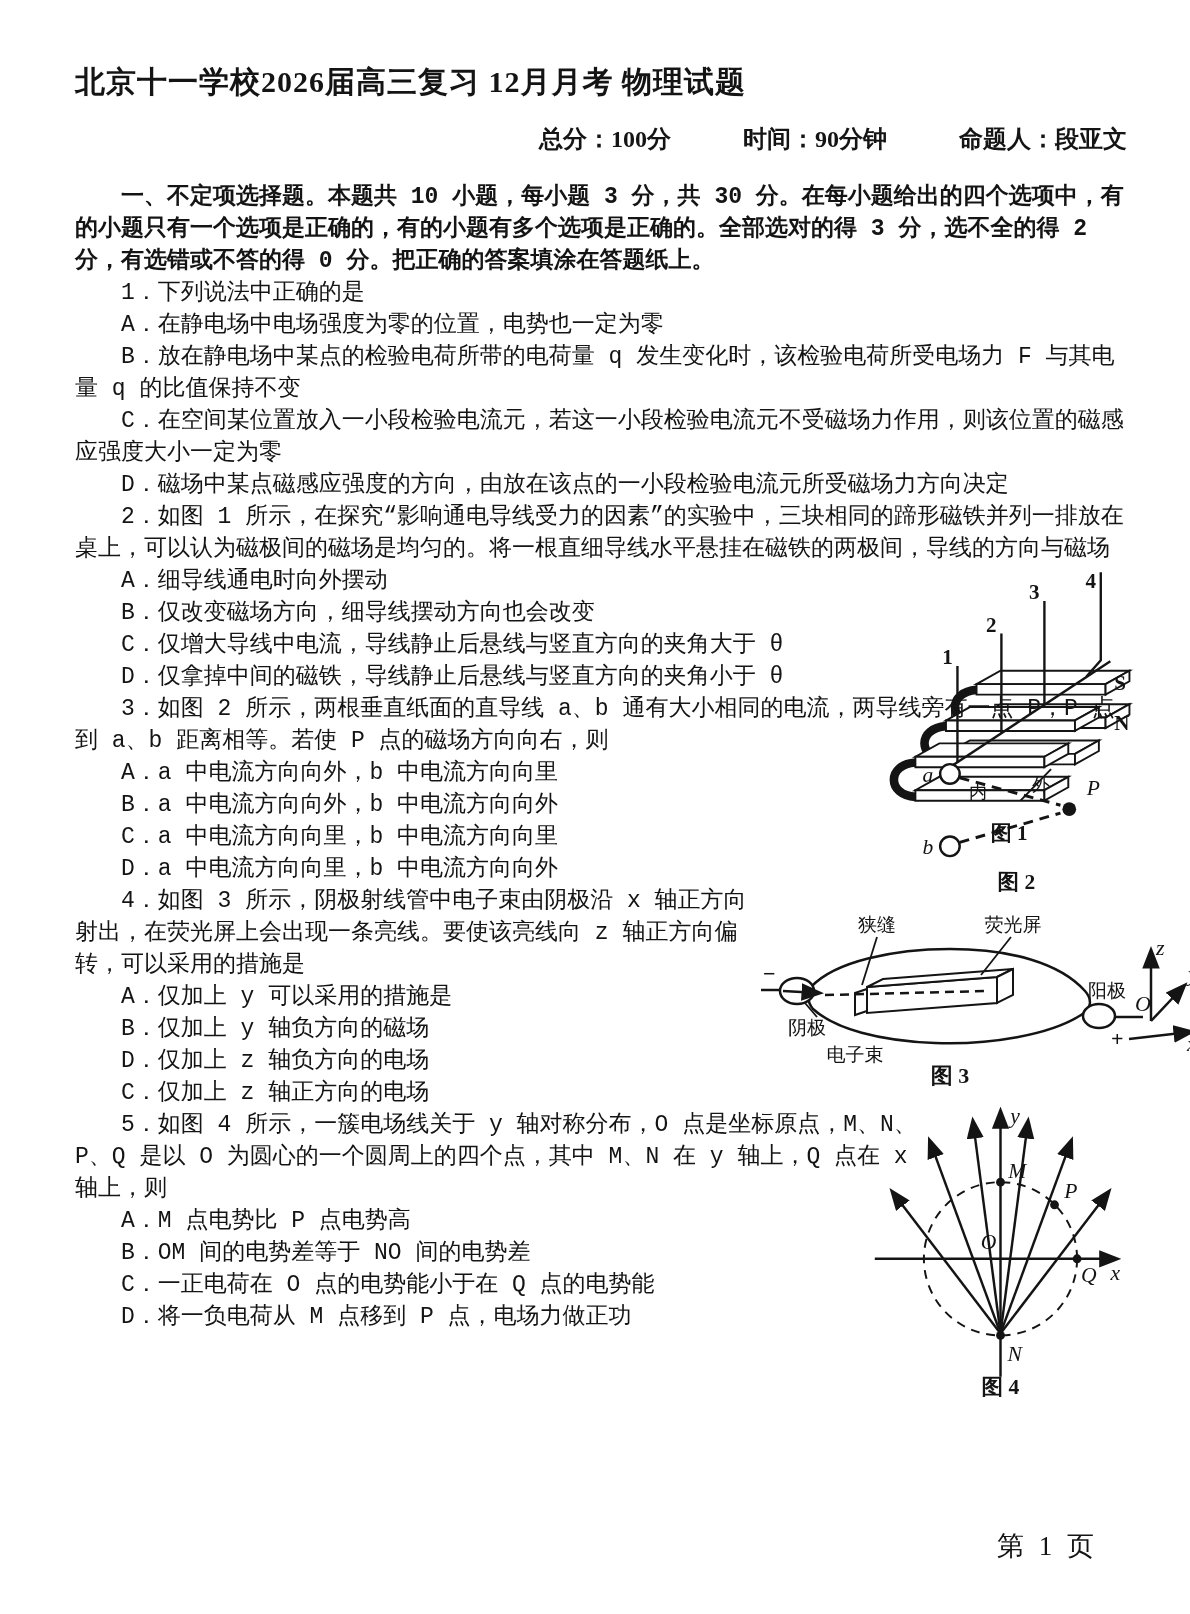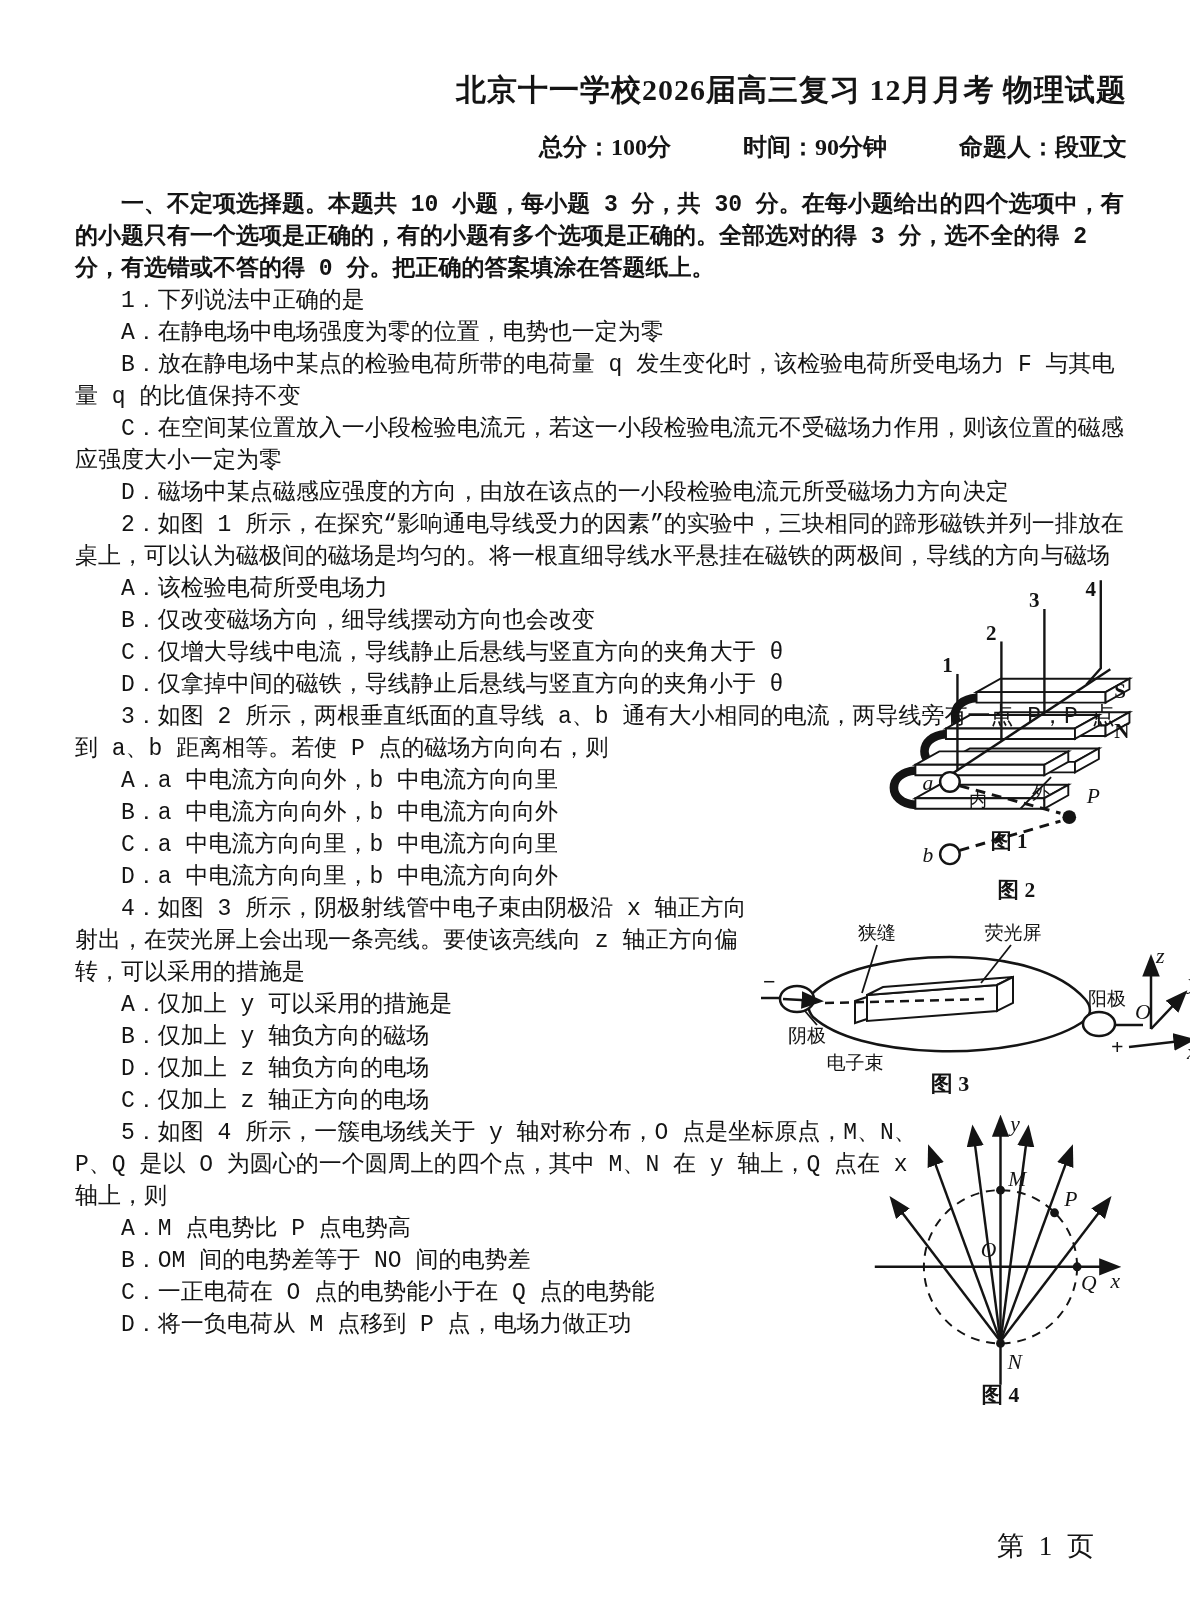--- a/index.html
+++ b/index.html
@@ -2,21 +2,21 @@
 <html><head>
 <meta charset="utf-8">
 <style>
   html,body { margin:0; padding:0; background:#e8e8e8; }
   .page {
     position:relative; width:1190px; height:1614px; background:#ffffff;
     font-family:"Liberation Serif","DejaVu Serif",serif; color:#141414;
     overflow:hidden; margin:0 auto;
   }
   .content { position:absolute; left:75px; top:62px; width:1052px; }
-  .title { text-align:right; font-size:30px; font-weight:bold; margin:8px 0 20px 0; letter-spacing:1px; }
+  .title { text-align:left; font-size:30px; font-weight:bold; margin:0 0 20px 0; letter-spacing:1px; }
   .meta { display:flex; justify-content:flex-end; gap:72px; font-size:24px; font-weight:bold; margin:0 0 26px 0; }
   p { margin:0; font-size:23px; line-height:32px;font-family:Liberation Mono, monospace; }
   .intro { font-weight:bold; text-indent:2em; }
   .stem, .opt { text-indent:2em; }
   .q { position:relative; }
   .w795 { width:795px; }
   .w690 { width:690px; }
   .w845 { width:845px; }
   .figabs { position:absolute; }
   .fig1 { left:806px; top:58px; }
@@ -53,21 +53,21 @@
     <div class="q">
       <p class="stem">1．下列说法中正确的是</p>
       <p class="opt">A．在静电场中电场强度为零的位置，电势也一定为零</p>
       <p class="opt">B．放在静电场中某点的检验电荷所带的电荷量 q 发生变化时，该检验电荷所受电场力 F 与其电量 q 的比值保持不变</p>
       <p class="opt">C．在空间某位置放入一小段检验电流元，若这一小段检验电流元不受磁场力作用，则该位置的磁感应强度大小一定为零</p>
       <p class="opt">D．磁场中某点磁感应强度的方向，由放在该点的一小段检验电流元所受磁场力方向决定</p>
     </div>
 
     <div class="q">
       <p class="stem">2．如图 1 所示，在探究“影响通电导线受力的因素”的实验中，三块相同的蹄形磁铁并列一排放在桌上，可以认为磁极间的磁场是均匀的。将一根直细导线水平悬挂在磁铁的两极间，导线的方向与磁场</p>
-      <p class="opt w795">A．该检验电荷所受电场力</p>
+      <p class="opt w795">A．细导线通电时向外摆动</p>
       <p class="opt w795">B．仅改变磁场方向，细导线摆动方向也会改变</p>
       <p class="opt w795">C．仅增大导线中电流，导线静止后悬线与竖直方向的夹角大于 θ</p>
       <p class="opt w795">D．仅拿掉中间的磁铁，导线静止后悬线与竖直方向的夹角小于 θ</p>
 
       <div class="figabs fig1">
         <svg width="258" height="298" viewBox="-8 0 270 300">
           <g>
             <polygon class="shape" stroke-width="2" points="92,125 227,125 252,111 117,111"></polygon>
             <polygon class="shape" stroke-width="2" points="92,125 227,125 227,136 92,136"></polygon>
             <polygon class="shape" stroke-width="2" points="227,125 252,111 252,122 227,136"></polygon>

